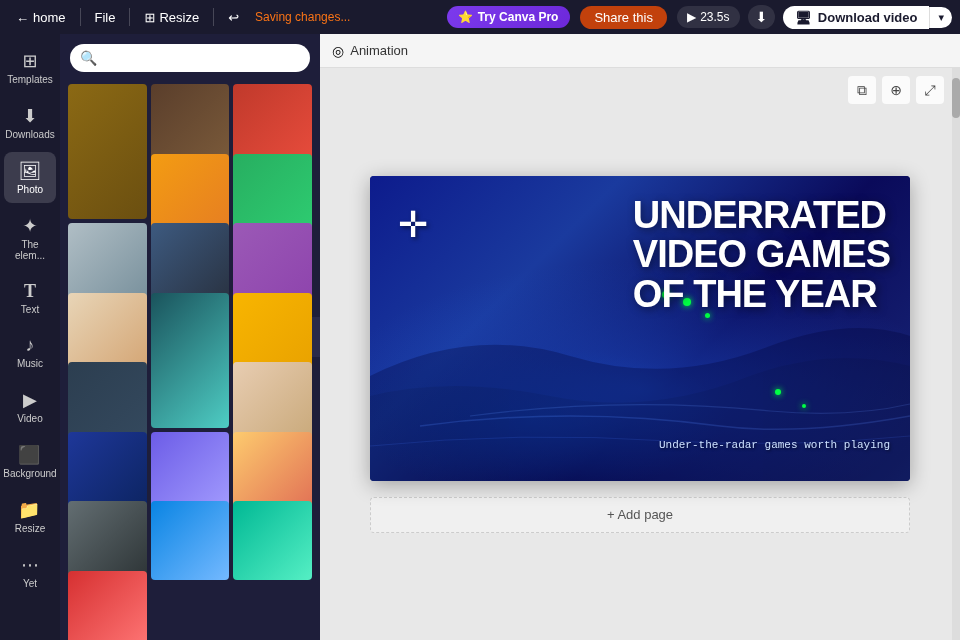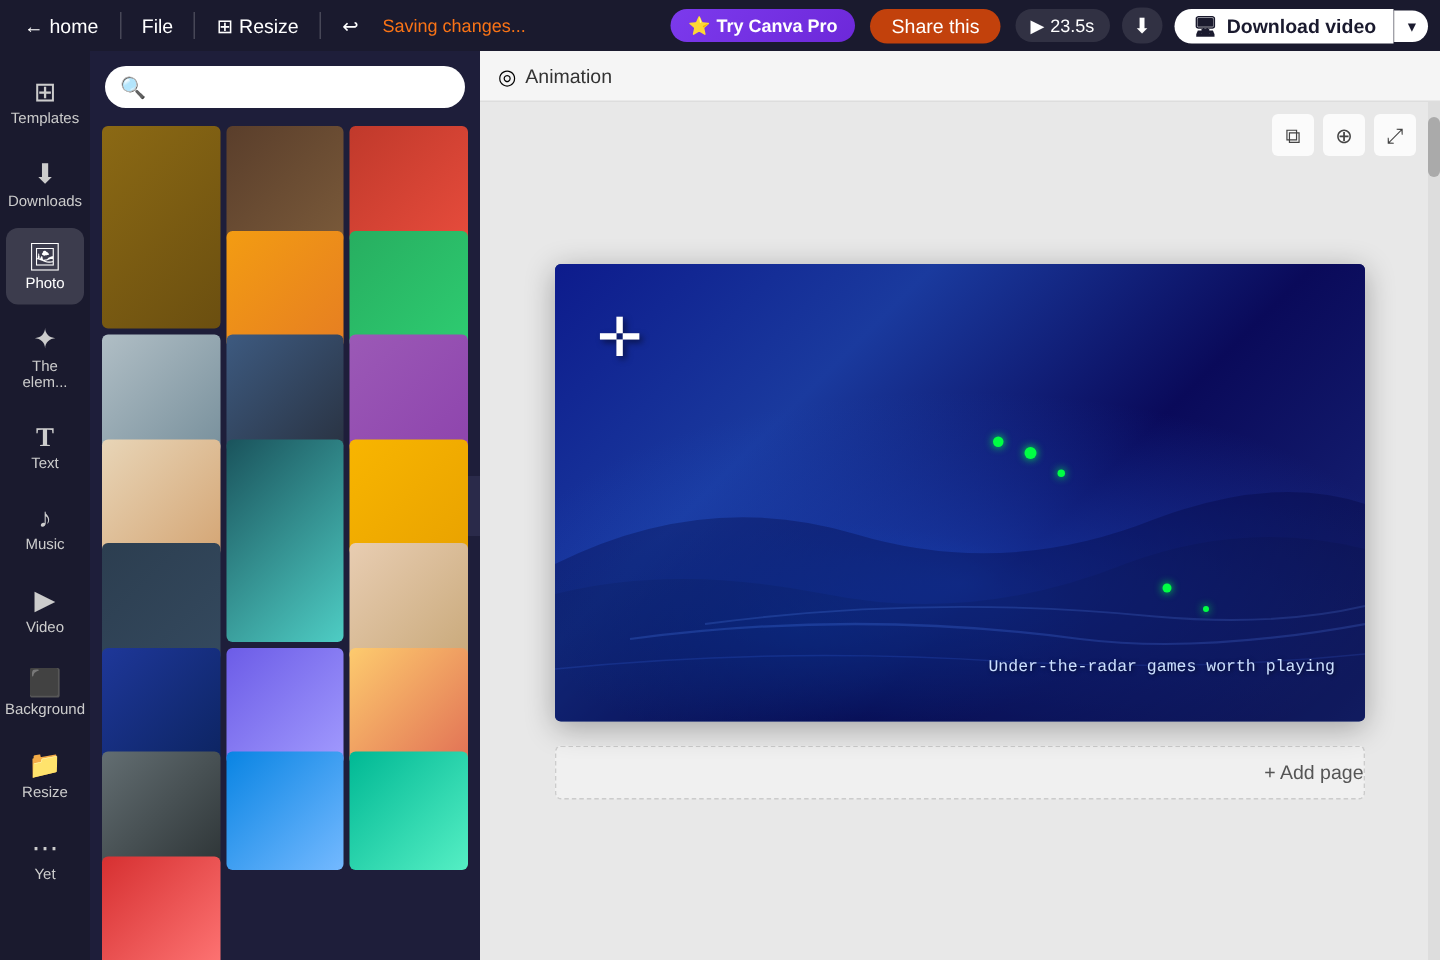--- a/index.html
+++ b/index.html
@@ -356,21 +356,21 @@
     }
 
     
     .add-page-bar {
       width: 540px;
       height: 36px;
       background: #f0f0f0;
       border-radius: 4px;
       display: flex;
       align-items: center;
-      justify-content: flex-end;
+      justify-content: center;
       cursor: pointer;
       border: 1px dashed #ccc;
       color: #555;
       font-size: 13px;
     }
 
     
     .c1 { background: linear-gradient(135deg, #8B6914, #6B4F10); }
     .c2 { background: linear-gradient(135deg, #5a3e2b, #7a5a3a); }
     .c3 { background: linear-gradient(135deg, #c0392b, #e74c3c); }
@@ -559,20 +559,25 @@
 
           <div class="green-dot" style="width:8px;height:8px;top:40%;left:58%;"></div>
           <div class="green-dot" style="width:5px;height:5px;top:45%;left:62%;"></div>
           <div class="green-dot" style="width:6px;height:6px;top:70%;left:75%;"></div>
           <div class="green-dot" style="width:4px;height:4px;top:75%;left:80%;"></div>
           <div class="green-dot" style="width:7px;height:7px;top:38%;left:54%;"></div>
         </div>
 
         <div class="controller-icon">✛</div>
 
+        <div class="card-title">
+          <div class="card-title-text">UNDERRATED</div>
+          <div class="card-title-text">VIDEO GAMES</div>
+          <div class="card-title-text">OF THE YEAR</div>
+        </div>
 
         <div class="card-subtitle">Under-the-radar games worth playing</div>
       </div>
 
       <div class="add-page-bar">
         <span>+ Add page</span>
       </div>
     </div>
   </div>
 </div>

